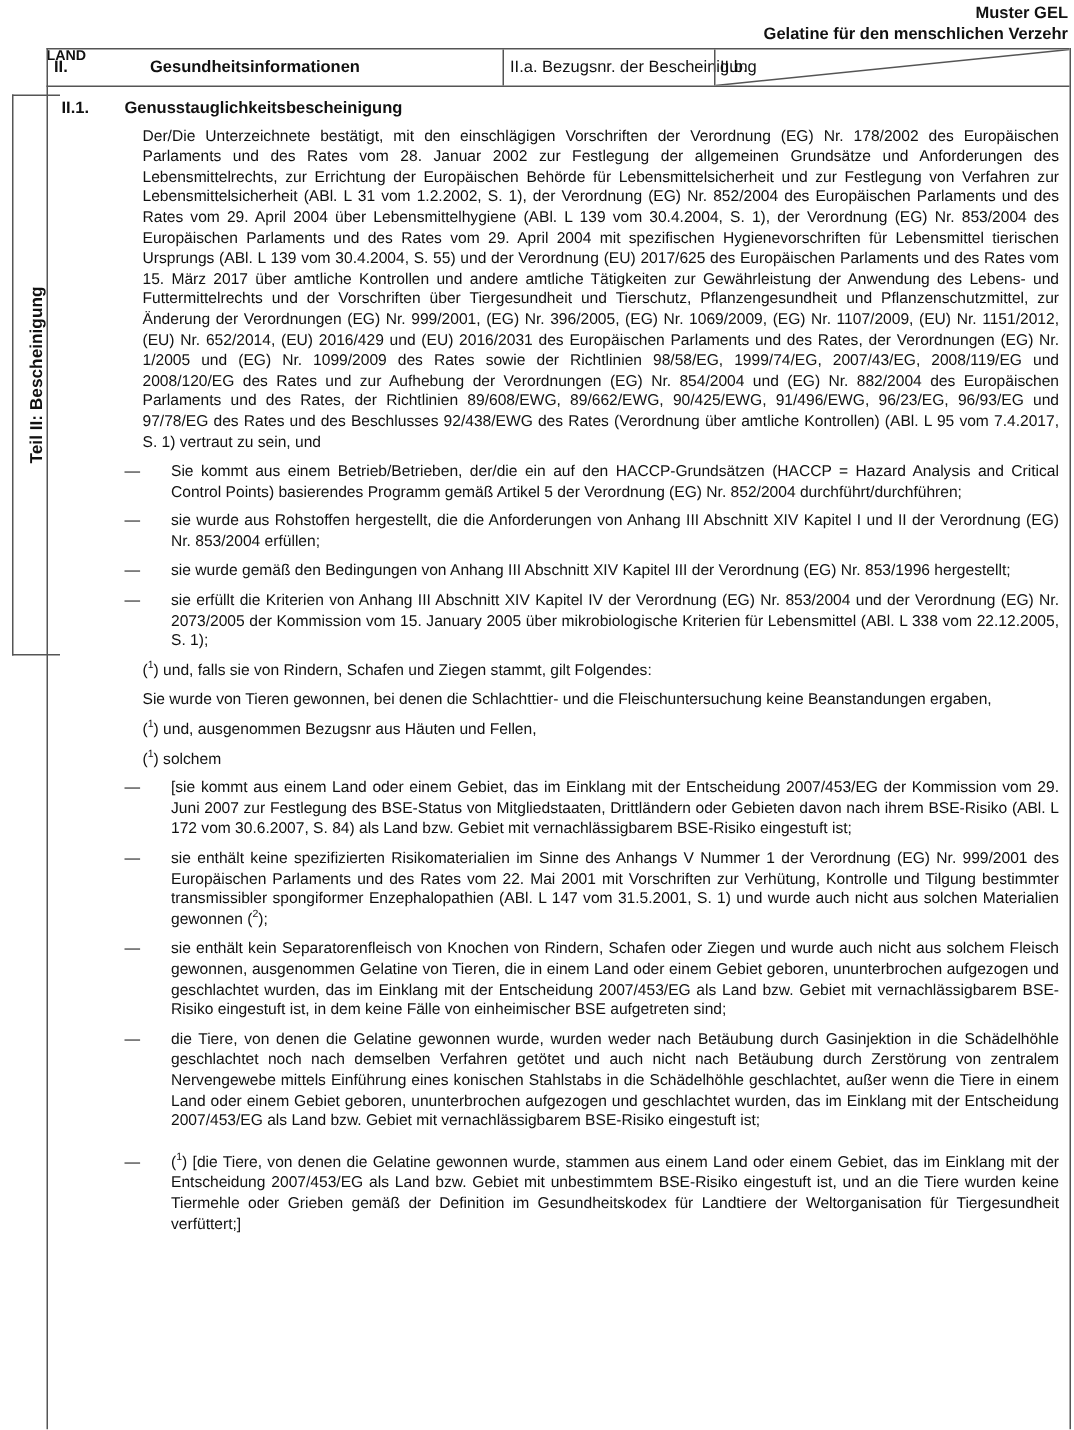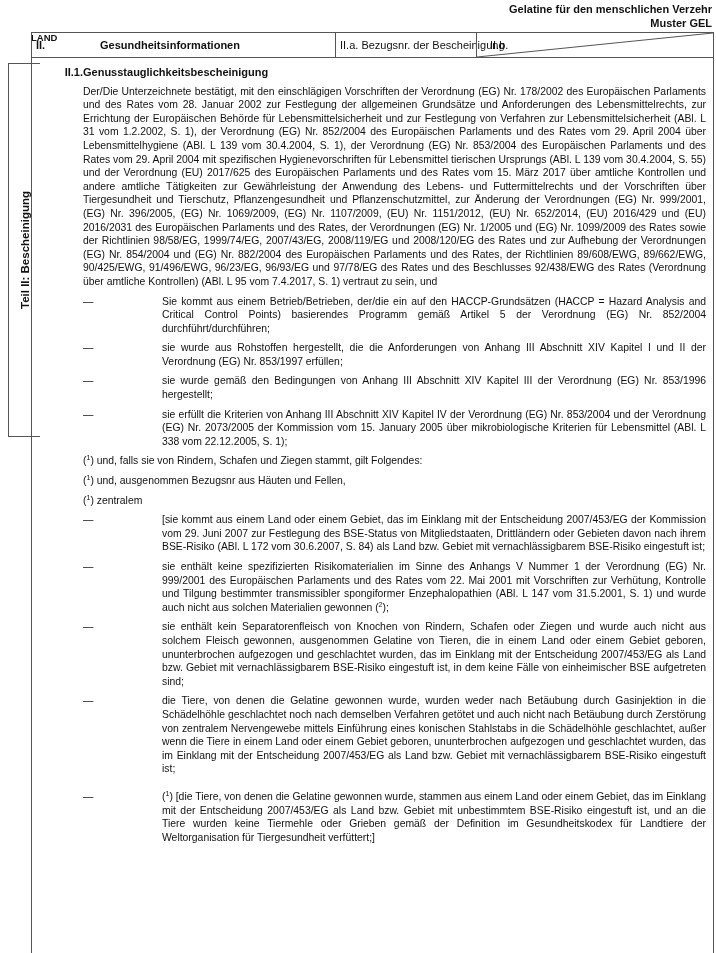--- a/index.html
+++ b/index.html
@@ -6,43 +6,43 @@
   body { width:716px; height:953px; position:relative; overflow:hidden;
          font-family:"Liberation Sans", sans-serif; color:#111; }
   .hdr-right { position:absolute; right:4px; top:2px; text-align:right; font-weight:bold; font-size:11px; line-height:14px; }
   .hdr-land { position:absolute; left:31px; top:16px; font-weight:bold; font-size:9.5px;margin-top:16px; }
   .frame { position:absolute; left:31px; top:32px; width:681px; height:921px;
            border-left:1px solid #555; border-right:1px solid #555; }
   .toprow { position:absolute; left:31px; top:32px; width:682px; height:26px; display:flex;
             border-top:1px solid #555; border-bottom:1px solid #555; box-sizing:border-box; }
   .toprow .c1 { width:304px; display:flex; align-items:center; font-weight:bold; font-size:11px;gap:21px; }
   .toprow .c2 { width:141px; display:flex; align-items:center; border-left:1px solid #555; font-size:11px; padding-left:4px; box-sizing:border-box; white-space:nowrap;}
-  .toprow .c3 { flex:1; display:flex; align-items:center; border-left:1px solid #555; font-size:11px; padding-left:13px; position:relative; }
+  .toprow .c3 { flex:1; display:flex; align-items:center; border-left:1px solid #555; font-size:11px; padding-left:3px; position:relative; }
   .num { display:inline-block; width:48px; padding-left:5px; box-sizing:border-box; }
   .diag { position:absolute; left:0; top:0; width:100%; height:100%; }
   .sidetab { position:absolute; left:8px; top:63px; width:32px; height:374px;
              border:1px solid #555; border-right:none; box-sizing:border-box; }
   .sidetab span { position:absolute; left:50%; top:50%; transform:translate(-50%,-50%) rotate(-90deg);
                   white-space:nowrap; font-weight:bold; font-size:11.5px; }
   .content { position:absolute; left:36px; top:66px; width:676px; font-size:10.4px; line-height:13.6px; }
-  .sec { font-weight:bold; font-size:11px; display:flex; margin-bottom:5px;text-align:right; }
+  .sec { font-weight:bold; font-size:11px; display:flex; margin-bottom:5px; }
   .sec .num { width:47px; }
   .body { margin-left:47px; margin-right:6px; text-align:justify; }
-  .body p { margin:0 0 6px 0; }
+  .body p { margin:0 0 6px 12px; }
   .item { display:flex; margin:0 0 6px 0; }
   .item .dash { width:31px; flex:none; }
-  .item .txt { flex:1; text-align:justify;margin-left:48px; }
+  .item .txt { flex:1; text-align:justify; }
   sup { font-size:7px; line-height:0; }
 </style>
 </head>
 <body>
 
 <div class="hdr-right">
+  <div>Muster GEL</div>
   <div>Gelatine für den menschlichen Verzehr</div>
-  <div>Muster GEL</div>
 </div>
 <div class="hdr-land">LAND</div>
 
 <div class="frame"></div>
 
 <div class="toprow">
   <div class="c1">
     <span class="num">II.</span>
     <span>Gesundheitsinformationen</span>
   </div>
@@ -66,34 +66,35 @@
   </div>
   <div class="body">
     <p>Der/Die Unterzeichnete bestätigt, mit den einschlägigen Vorschriften der Verordnung (EG) Nr. 178/2002 des Europäischen Parlaments und des Rates vom 28. Januar 2002 zur Festlegung der allgemeinen Grundsätze und Anforderungen des Lebensmittelrechts, zur Errichtung der Europäischen Behörde für Lebensmittelsicherheit und zur Festlegung von Verfahren zur Lebensmittelsicherheit (ABl. L 31 vom 1.2.2002, S. 1), der Verordnung (EG) Nr. 852/2004 des Europäischen Parlaments und des Rates vom 29. April 2004 über Lebensmittelhygiene (ABl. L 139 vom 30.4.2004, S. 1), der Verordnung (EG) Nr. 853/2004 des Europäischen Parlaments und des Rates vom 29. April 2004 mit spezifischen Hygienevorschriften für Lebensmittel tierischen Ursprungs (ABl. L 139 vom 30.4.2004, S. 55) und der Verordnung (EU) 2017/625 des Europäischen Parlaments und des Rates vom 15. März 2017 über amtliche Kontrollen und andere amtliche Tätigkeiten zur Gewährleistung der Anwendung des Lebens- und Futtermittelrechts und der Vorschriften über Tiergesundheit und Tierschutz, Pflanzengesundheit und Pflanzenschutzmittel, zur Änderung der Verordnungen (EG) Nr. 999/2001, (EG) Nr. 396/2005, (EG) Nr. 1069/2009, (EG) Nr. 1107/2009, (EU) Nr. 1151/2012, (EU) Nr. 652/2014, (EU) 2016/429 und (EU) 2016/2031 des Europäischen Parlaments und des Rates, der Verordnungen (EG) Nr. 1/2005 und (EG) Nr. 1099/2009 des Rates sowie der Richtlinien 98/58/EG, 1999/74/EG, 2007/43/EG, 2008/119/EG und 2008/120/EG des Rates und zur Aufhebung der Verordnungen (EG) Nr. 854/2004 und (EG) Nr. 882/2004 des Europäischen Parlaments und des Rates, der Richtlinien 89/608/EWG, 89/662/EWG, 90/425/EWG, 91/496/EWG, 96/23/EG, 96/93/EG und 97/78/EG des Rates und des Beschlusses 92/438/EWG des Rates (Verordnung über amtliche Kontrollen) (ABl. L 95 vom 7.4.2017, S. 1) vertraut zu sein, und</p>
 
     <div class="item">
         <span class="dash">—</span>
         <span class="txt">Sie kommt aus einem Betrieb/Betrieben, der/die ein auf den HACCP-Grundsätzen (HACCP = Hazard Analysis and Critical Control Points) basierendes Programm gemäß Artikel 5 der Verordnung (EG) Nr. 852/2004 durchführt/durchführen;</span>
       </div>
     <div class="item">
         <span class="dash">—</span>
-        <span class="txt">sie wurde aus Rohstoffen hergestellt, die die Anforderungen von Anhang III Abschnitt XIV Kapitel I und II der Verordnung (EG) Nr. 853/1997 erfüllen;</span>
+        <span class="txt">sie wurde aus Rohstoffen hergestellt, die die Anforderungen von Anhang III Abschnitt XIV Kapitel I und II der Verordnung (EG) Nr. 853/2004 erfüllen;</span>
       </div>
     <div class="item">
         <span class="dash">—</span>
         <span class="txt">sie wurde gemäß den Bedingungen von Anhang III Abschnitt XIV Kapitel III der Verordnung (EG) Nr. 853/1996 hergestellt;</span>
       </div>
     <div class="item">
         <span class="dash">—</span>
         <span class="txt">sie erfüllt die Kriterien von Anhang III Abschnitt XIV Kapitel IV der Verordnung (EG) Nr. 853/2004 und der Verordnung (EG) Nr. 2073/2005 der Kommission vom 15. January 2005 über mikrobiologische Kriterien für Lebensmittel (ABl. L 338 vom 22.12.2005, S. 1);</span>
       </div>
 
     <p>(<sup>1</sup>)<span> und, falls sie von Rindern, Schafen und Ziegen stammt, gilt Folgendes:</span></p>
+    <p>Sie wurde von Tieren gewonnen, bei denen die Schlachttier- und die Fleischuntersuchung keine Beanstandungen ergaben,</p>
     <p>(<sup>1</sup>)<span> und, ausgenommen Bezugsnr aus Häuten und Fellen,</span></p>
-    <p>(<sup>1</sup>)<span> zentralem</span></p>
+    <p>(<sup>1</sup>)<span> solchem</span></p>
 
     <div class="item">
         <span class="dash">—</span>
         <span class="txt">[sie kommt aus einem Land oder einem Gebiet, das im Einklang mit der Entscheidung 2007/453/EG der Kommission vom 29. Juni 2007 zur Festlegung des BSE-Status von Mitgliedstaaten, Drittländern oder Gebieten davon nach ihrem BSE-Risiko (ABl. L 172 vom 30.6.2007, S. 84) als Land bzw. Gebiet mit vernachlässigbarem BSE-Risiko eingestuft ist;</span>
       </div>
     <div class="item">
         <span class="dash">—</span>
         <span class="txt"><span>sie enthält keine spezifizierten Risikomaterialien im Sinne des Anhangs V Nummer 1 der Verordnung (EG) Nr. 999/2001 des Europäischen Parlaments und des Rates vom 22. Mai 2001 mit Vorschriften zur Verhütung, Kontrolle und Tilgung bestimmter transmissibler spongiformer Enzephalopathien (ABl. L 147 vom 31.5.2001, S. 1) und wurde auch nicht aus solchen Materialien gewonnen (</span><sup>2</sup><span>);</span></span>
       </div>
     <div class="item">

